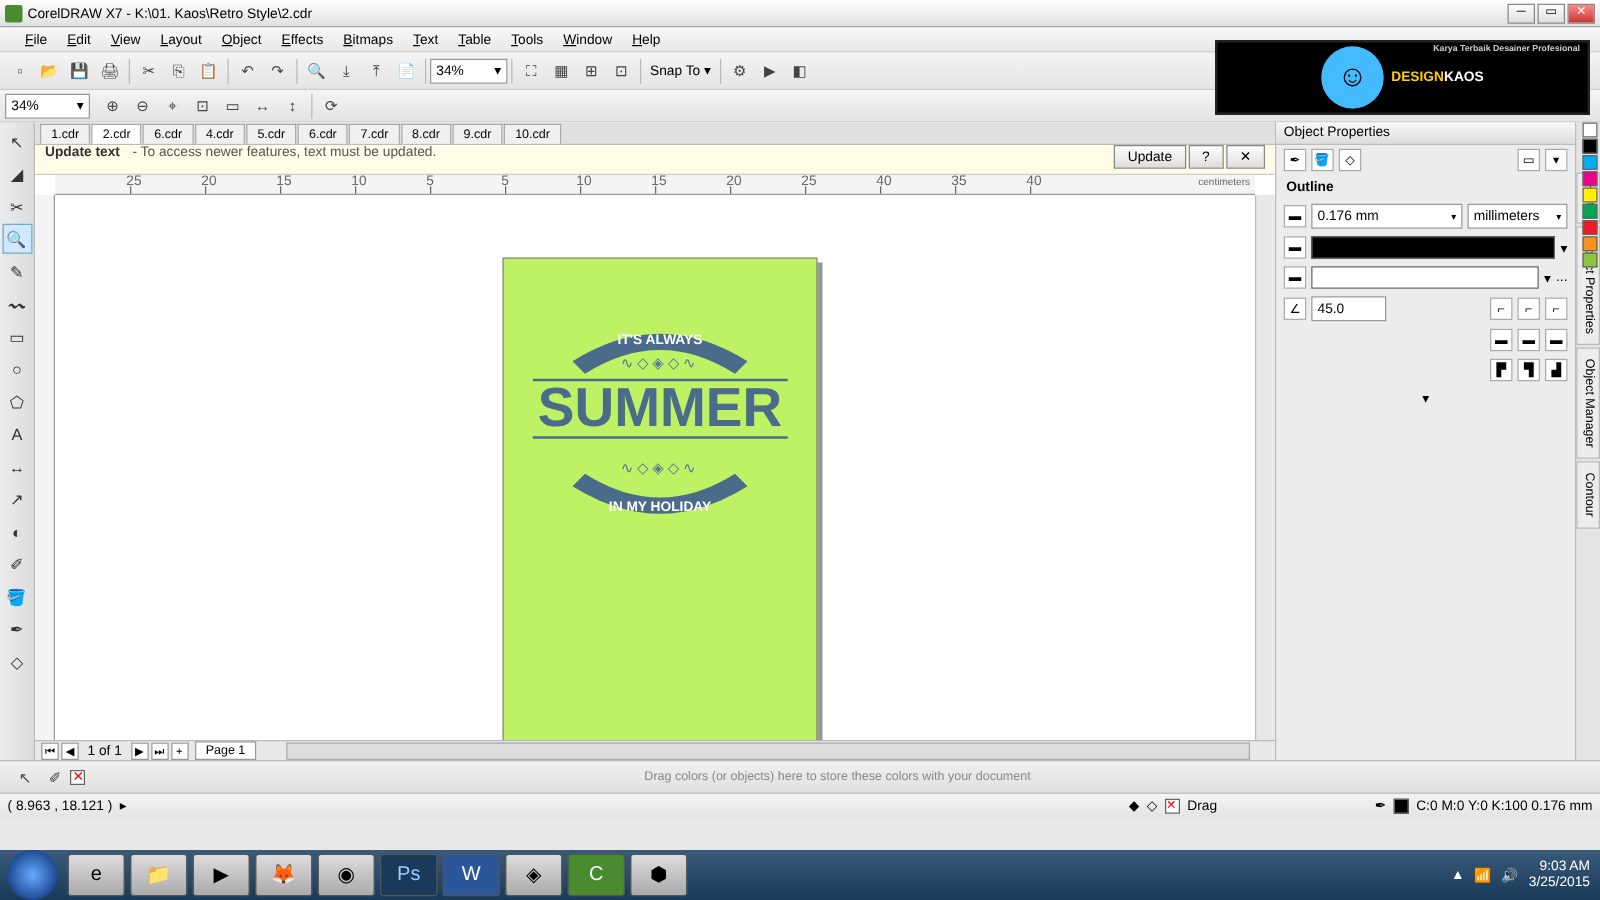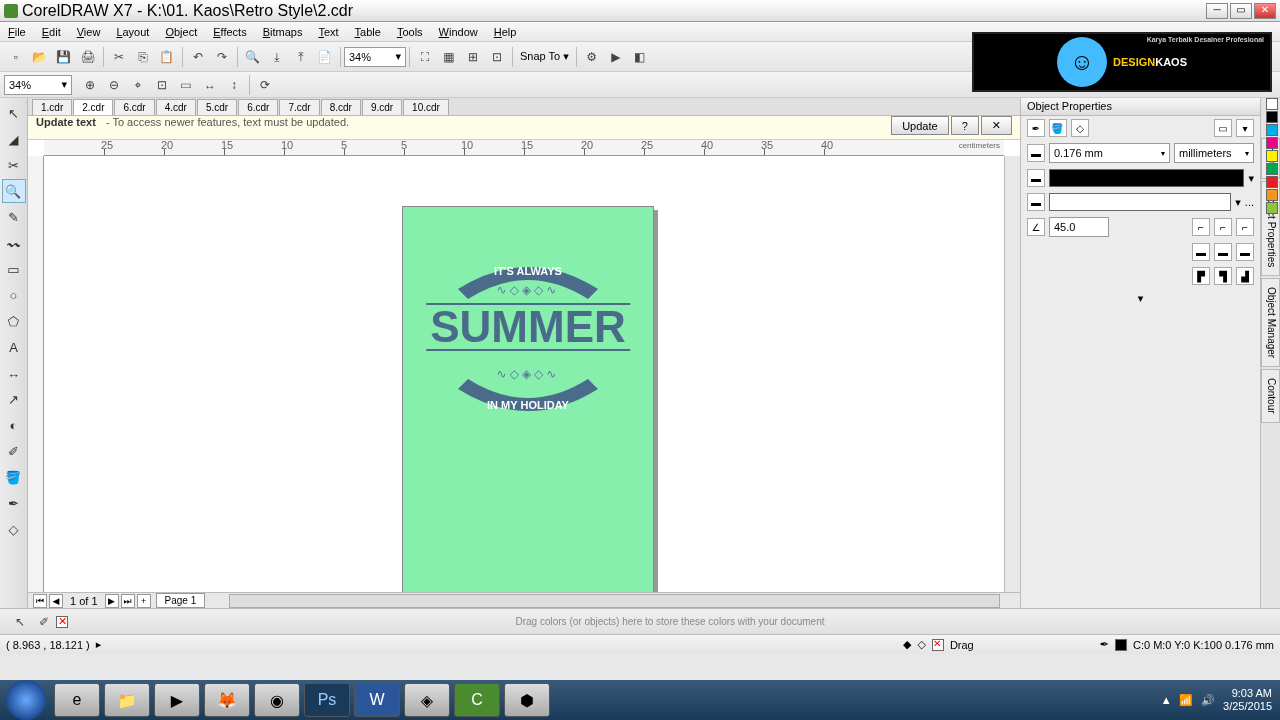--- a/index.html
+++ b/index.html
@@ -1,23 +1,23 @@
 <!DOCTYPE html>
 <html><head>
 <meta charset="utf-8">
 <style>
 *{margin:0;padding:0;box-sizing:border-box;font-family:Tahoma,Arial,sans-serif;font-size:11px;user-select:none}
 body{background:#e8e8e8;width:1280px;height:720px;overflow:hidden;position:relative}
 .titlebar{height:22px;background:linear-gradient(#fff,#e0e0e0);display:flex;align-items:center;padding:0 4px;border-bottom:1px solid #999}
 .titlebar .appicon{width:14px;height:14px;background:#4a8b2f;border-radius:2px;margin-right:4px}
-.titlebar .title{flex:1;font-size:16px}
+.titlebar .title{flex:1;font-size:11px}
 .winbtns{display:flex;gap:2px}
 .winbtn{width:22px;height:16px;border:1px solid #888;background:linear-gradient(#fff,#ddd);text-align:center;line-height:12px;font-size:10px}
 .winbtn.close{background:linear-gradient(#f88,#c33);color:#fff}
-.menubar{height:20px;background:linear-gradient(#f8f8f8,#e8e8e8);display:flex;align-items:center;padding:0 0;border-bottom:1px solid #ccc}
+.menubar{height:20px;background:linear-gradient(#f8f8f8,#e8e8e8);display:flex;align-items:center;padding:0 12px;border-bottom:1px solid #ccc}
 .menuitem{padding:2px 8px;cursor:pointer}
 .toolbar1{height:30px;background:linear-gradient(#f4f4f4,#e4e4e4);display:flex;align-items:center;padding:0 4px;border-bottom:1px solid #ccc;position:relative}
 .tbtn{width:22px;height:22px;border:1px solid transparent;margin:0 1px;display:flex;align-items:center;justify-content:center;font-size:12px;color:#444}
 .tsep{width:1px;height:20px;background:#bbb;margin:0 3px}
 .zoomcombo{width:62px;height:20px;border:1px solid #999;background:#fff;display:flex;align-items:center;padding:0 4px}
 .zoomcombo .arrow{margin-left:auto}
 .logo{position:absolute;right:8px;top:-10px;width:300px;height:60px;background:#000;border:2px solid #222;display:flex;align-items:center;justify-content:center;font-weight:bold;font-size:18px;z-index:10}
 .logo span.d{color:#ffcc00}
 .logo span.k{color:#fff}
 .toolbar2{height:26px;background:linear-gradient(#f4f4f4,#e4e4e4);display:flex;align-items:center;padding:0 4px;border-bottom:1px solid #ccc}
@@ -32,21 +32,21 @@
 .doctab.active{background:#fff}
 .infobar{position:absolute;top:18px;left:0;right:0;height:24px;background:#fffde8;display:flex;align-items:flex-start;padding:0 8px;border-bottom:1px solid #ccc}
 .infobar .lbl{font-weight:bold;color:#333}
 .infobar .msg{margin-left:10px;color:#555}
 .infobar .btns{margin-left:auto;display:flex;gap:2px}
 .infobar button{padding:2px 10px;border:1px solid #888;background:linear-gradient(#fff,#ddd)}
 .rulerh{position:absolute;top:42px;left:16px;right:16px;height:16px;background:#f4f4f4;border-bottom:1px solid #999;font-size:8px}
 .rulerh .tick{position:absolute;bottom:0;border-left:1px solid #666;height:6px;font-size:8px;color:#666}
 .rulerv{position:absolute;top:58px;left:0;width:16px;bottom:16px;background:#f4f4f4;border-right:1px solid #999}
 .canvas{position:absolute;top:58px;left:16px;right:16px;bottom:16px;background:#fff;overflow:hidden}
-.page{position:absolute;left:358px;top:50px;width:252px;height:460px;background:#86efac;border:1px solid #888;box-shadow:4px 4px 0 #999}
+.page{position:absolute;left:358px;top:50px;width:252px;height:460px;background:#bef264;border:1px solid #888;box-shadow:4px 4px 0 #999}
 .ribbon-top{position:absolute;top:48px;left:50%;transform:translateX(-50%);width:160px;height:44px}
 .ribbon-bot{position:absolute;top:172px;left:50%;transform:translateX(-50%);width:160px;height:44px}
 .orn{position:absolute;left:50%;transform:translateX(-50%);color:#5a7a9a;font-size:12px;letter-spacing:3px}
 .summertxt{position:absolute;top:96px;left:50%;transform:translateX(-50%);font-size:44px;font-weight:bold;color:#4a6b8a;font-family:Arial Black,sans-serif;border-top:2px solid #4a6b8a;border-bottom:2px solid #4a6b8a;padding:0 4px;line-height:1}
 .scrollv{position:absolute;top:58px;right:0;width:16px;bottom:16px;background:#e8e8e8;border-left:1px solid #bbb}
 .scrollh-pages{position:absolute;bottom:0;left:0;right:0;height:16px;background:#e8e8e8;display:flex;align-items:center;border-top:1px solid #bbb}
 .pagenav{display:flex;align-items:center;padding:0 4px}
 .pagebtn{width:14px;height:14px;border:1px solid #999;background:#fff;text-align:center;font-size:9px;line-height:12px;margin:0 1px}
 .pagetab{padding:1px 8px;border:1px solid #999;background:#fff;margin-left:4px;font-size:10px}
 .rightpanel{width:240px;background:#ececec;border-left:1px solid #bbb;display:flex;flex-direction:column}
@@ -276,20 +276,21 @@
   <div class="rightpanel">
     <div class="panelhead">Object Properties</div>
     <div class="panelrow">
       <div class="picon">✒</div>
       <div class="picon">🪣</div>
       <div class="picon">◇</div>
       <div style="flex:1"></div>
       <div class="picon">▭</div>
       <div class="picon">▾</div>
     </div>
+    <div style="padding:4px 8px;font-weight:bold">Outline</div>
     <div class="panelrow">
       <div class="picon">▬</div>
       <div class="pinput">
           <span>0.176 mm</span>
           <span class="arrow">▾</span>
         </div>
       <div class="pinput" style="flex:0 0 80px">
           <span>millimeters</span>
           <span class="arrow">▾</span>
         </div>

